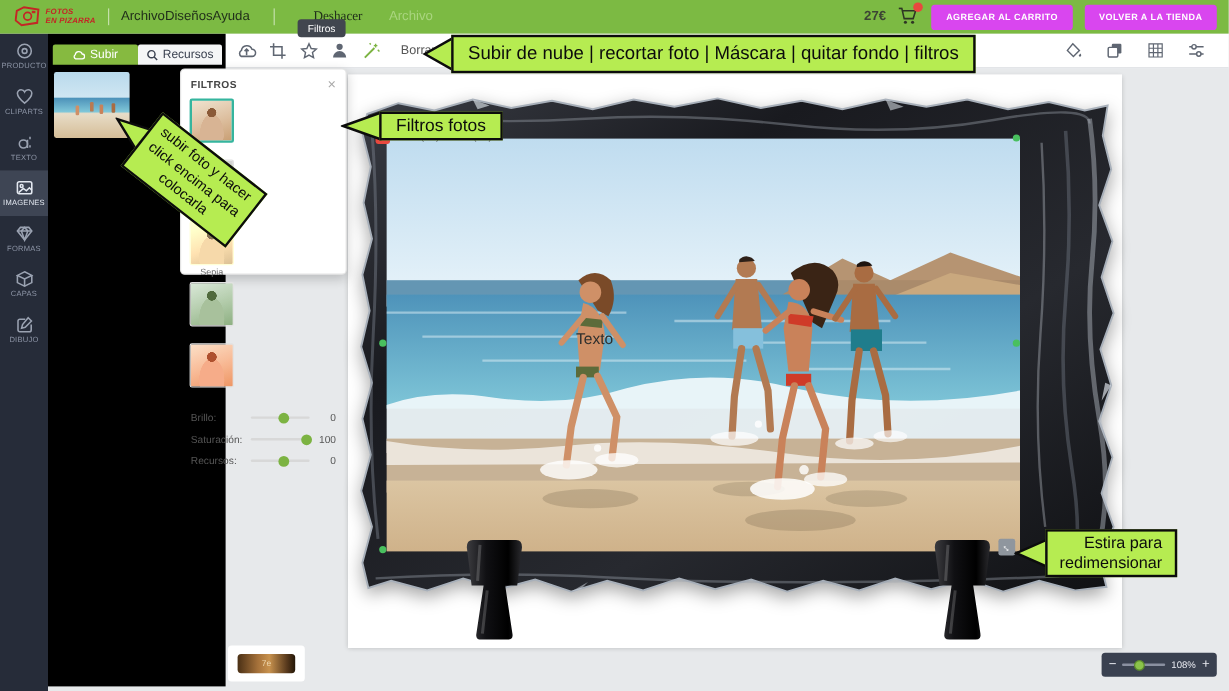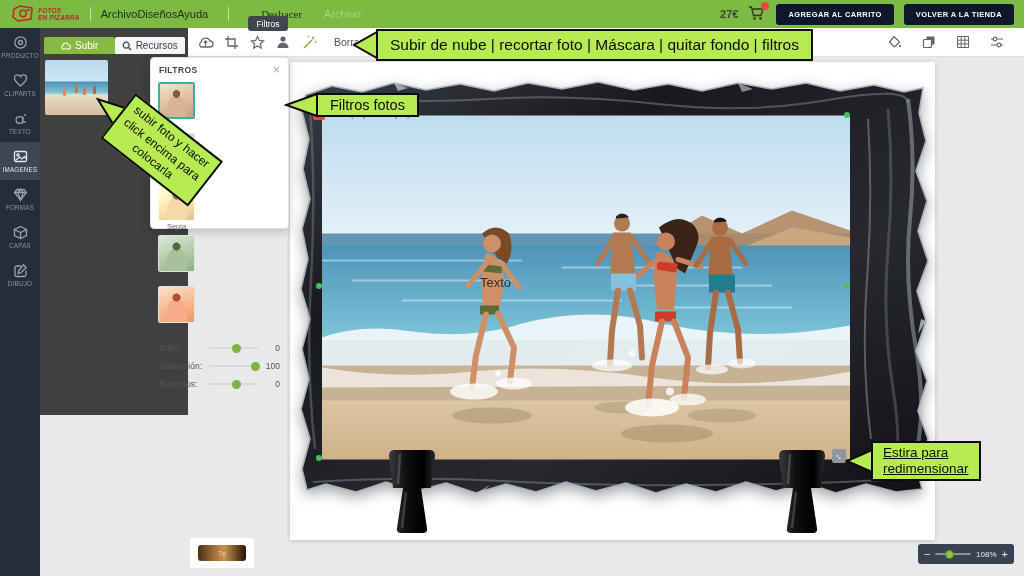--- a/index.html
+++ b/index.html
@@ -13,34 +13,34 @@
   .logo-text{color:#c42525;font-weight:bold;font-style:italic;font-size:6.5px;line-height:1.1;letter-spacing:.2px;}
   .tb-sep{width:1px;height:14px;background:rgba(255,255,255,.55);margin:0 10px;}
   .tb-menu{display:flex;font-size:11px;color:#21301a;}
   .tb-menu span{cursor:pointer;}
   .tb-undo{font-size:11px;color:#21301a;margin-left:22px;font-family:Liberation Serif, serif;}
   .tb-redo{font-size:11px;color:#a9d57f;margin-left:22px;}
   .tb-right{margin-left:auto;display:flex;align-items:center;gap:10px;margin-right:10px;}
   .tb-price{font-size:11px;color:#3c4434;font-weight:bold;}
   .cart-wrap{position:relative;width:18px;height:16px;}
   .cart-badge{position:absolute;right:-3px;top:-4px;width:8px;height:8px;border-radius:50%;background:#e8483e;}
-  .tb-btn{background:#0f172a;color:#fff;font-size:7.5px;font-weight:bold;letter-spacing:.4px;
+  .tb-btn{background:#d946ef;color:#fff;font-size:7.5px;font-weight:bold;letter-spacing:.4px;
     border:none;border-radius:3px;padding:6px 12px;cursor:pointer;}
 
   
   #rail{left:0;top:28px;width:40px;height:548px;background:#262c39;z-index:10;}
   .rail-item{width:40px;height:38px;display:flex;flex-direction:column;align-items:center;justify-content:center;gap:2px;cursor:pointer;}
   .rail-item .lbl{font-size:6.3px;color:#8d95a6;letter-spacing:.2px;}
   .rail-item svg{stroke:#9aa2b1;}
   .rail-item.active{background:#3e4554;}
   .rail-item.active .lbl{color:#e3e8f0;}
   .rail-item.active svg{stroke:#e3e8f0;}
 
   
-  #panel{left:40px;top:28px;width:148px;height:387px;background:#404040;z-index:9;}
+  #panel{left:40px;top:28px;width:148px;height:544px;background:#000000;z-index:9;}
   .tabs{display:flex;margin:9px 3px 0 4px;height:17px;}
   .tab{flex:1;display:flex;align-items:center;justify-content:center;gap:4px;font-size:10px;cursor:pointer;border-radius:2px 2px 0 0;}
   .tab.active{background:#86ba40;color:#fff;}
   .tab.inactive{background:#f5f6f7;color:#3a4150;}
   .dropzone{margin:7px 5px 0 5px;height:50px;border:1px dashed #6a7284;border-radius:2px;position:relative;cursor:pointer;}
   .dropzone .dz-text{position:absolute;left:7px;top:32px;font-size:8.5px;color:#97a0b2;}
   .dropzone svg{position:absolute;left:56px;top:12px;}
   .thumb-beach{margin:6px 0 0 5px;width:63px;height:55px;border-radius:2px;cursor:pointer;position:relative;overflow:hidden;
     background:linear-gradient(#b9d9ec 0%,#cfe6f2 38%,#4e93ba 40%,#7fc6d8 60%,#e8ddc8 63%,#d5bd97 100%);}
   .thumb-beach i{position:absolute;width:3px;height:8px;border-radius:1px;background:#b97a52;}
@@ -112,21 +112,21 @@
   .sl-val{width:22px;text-align:right;font-size:8.5px;color:#555;}
 
   
   .ann-box{background:#b6ec51;border:2px solid #0c0c0c;color:#0c0c0c;z-index:120;}
   .ann{z-index:120;display:flex;align-items:center;}
   #ann-toolbar{left:352px;top:29px;}
   #ann-toolbar .ann-box{font-size:15.5px;font-weight:500;padding:5px 12px;white-space:nowrap;}
   #ann-filtros{left:284px;top:90px;}
   #ann-filtros .ann-box{font-size:14.5px;font-weight:500;padding:2px 12px;white-space:nowrap;}
   #ann-resize{left:845px;top:441px;}
-  #ann-resize .ann-box{font-size:13.5px;font-weight:500;padding:2px 10px;text-align:left;line-height:1.2;text-decoration:underline;}
+  #ann-resize .ann-box{font-size:13.5px;font-weight:500;padding:2px 10px;text-align:right;line-height:1.2;}
   #ann-upload{left:96px;top:70px;transform:rotate(38deg);transform-origin:0 50%;}
   #ann-upload .ann-box{font-size:12px;font-weight:500;padding:3px 7px;text-align:center;line-height:1.3;white-space:nowrap;}
   .ann-arrow{flex:0 0 auto;margin-right:-2px;}
 </style>
 </head>
 <body>
 
 <div id="app">
 
   <div id="topbar" class="abs">

